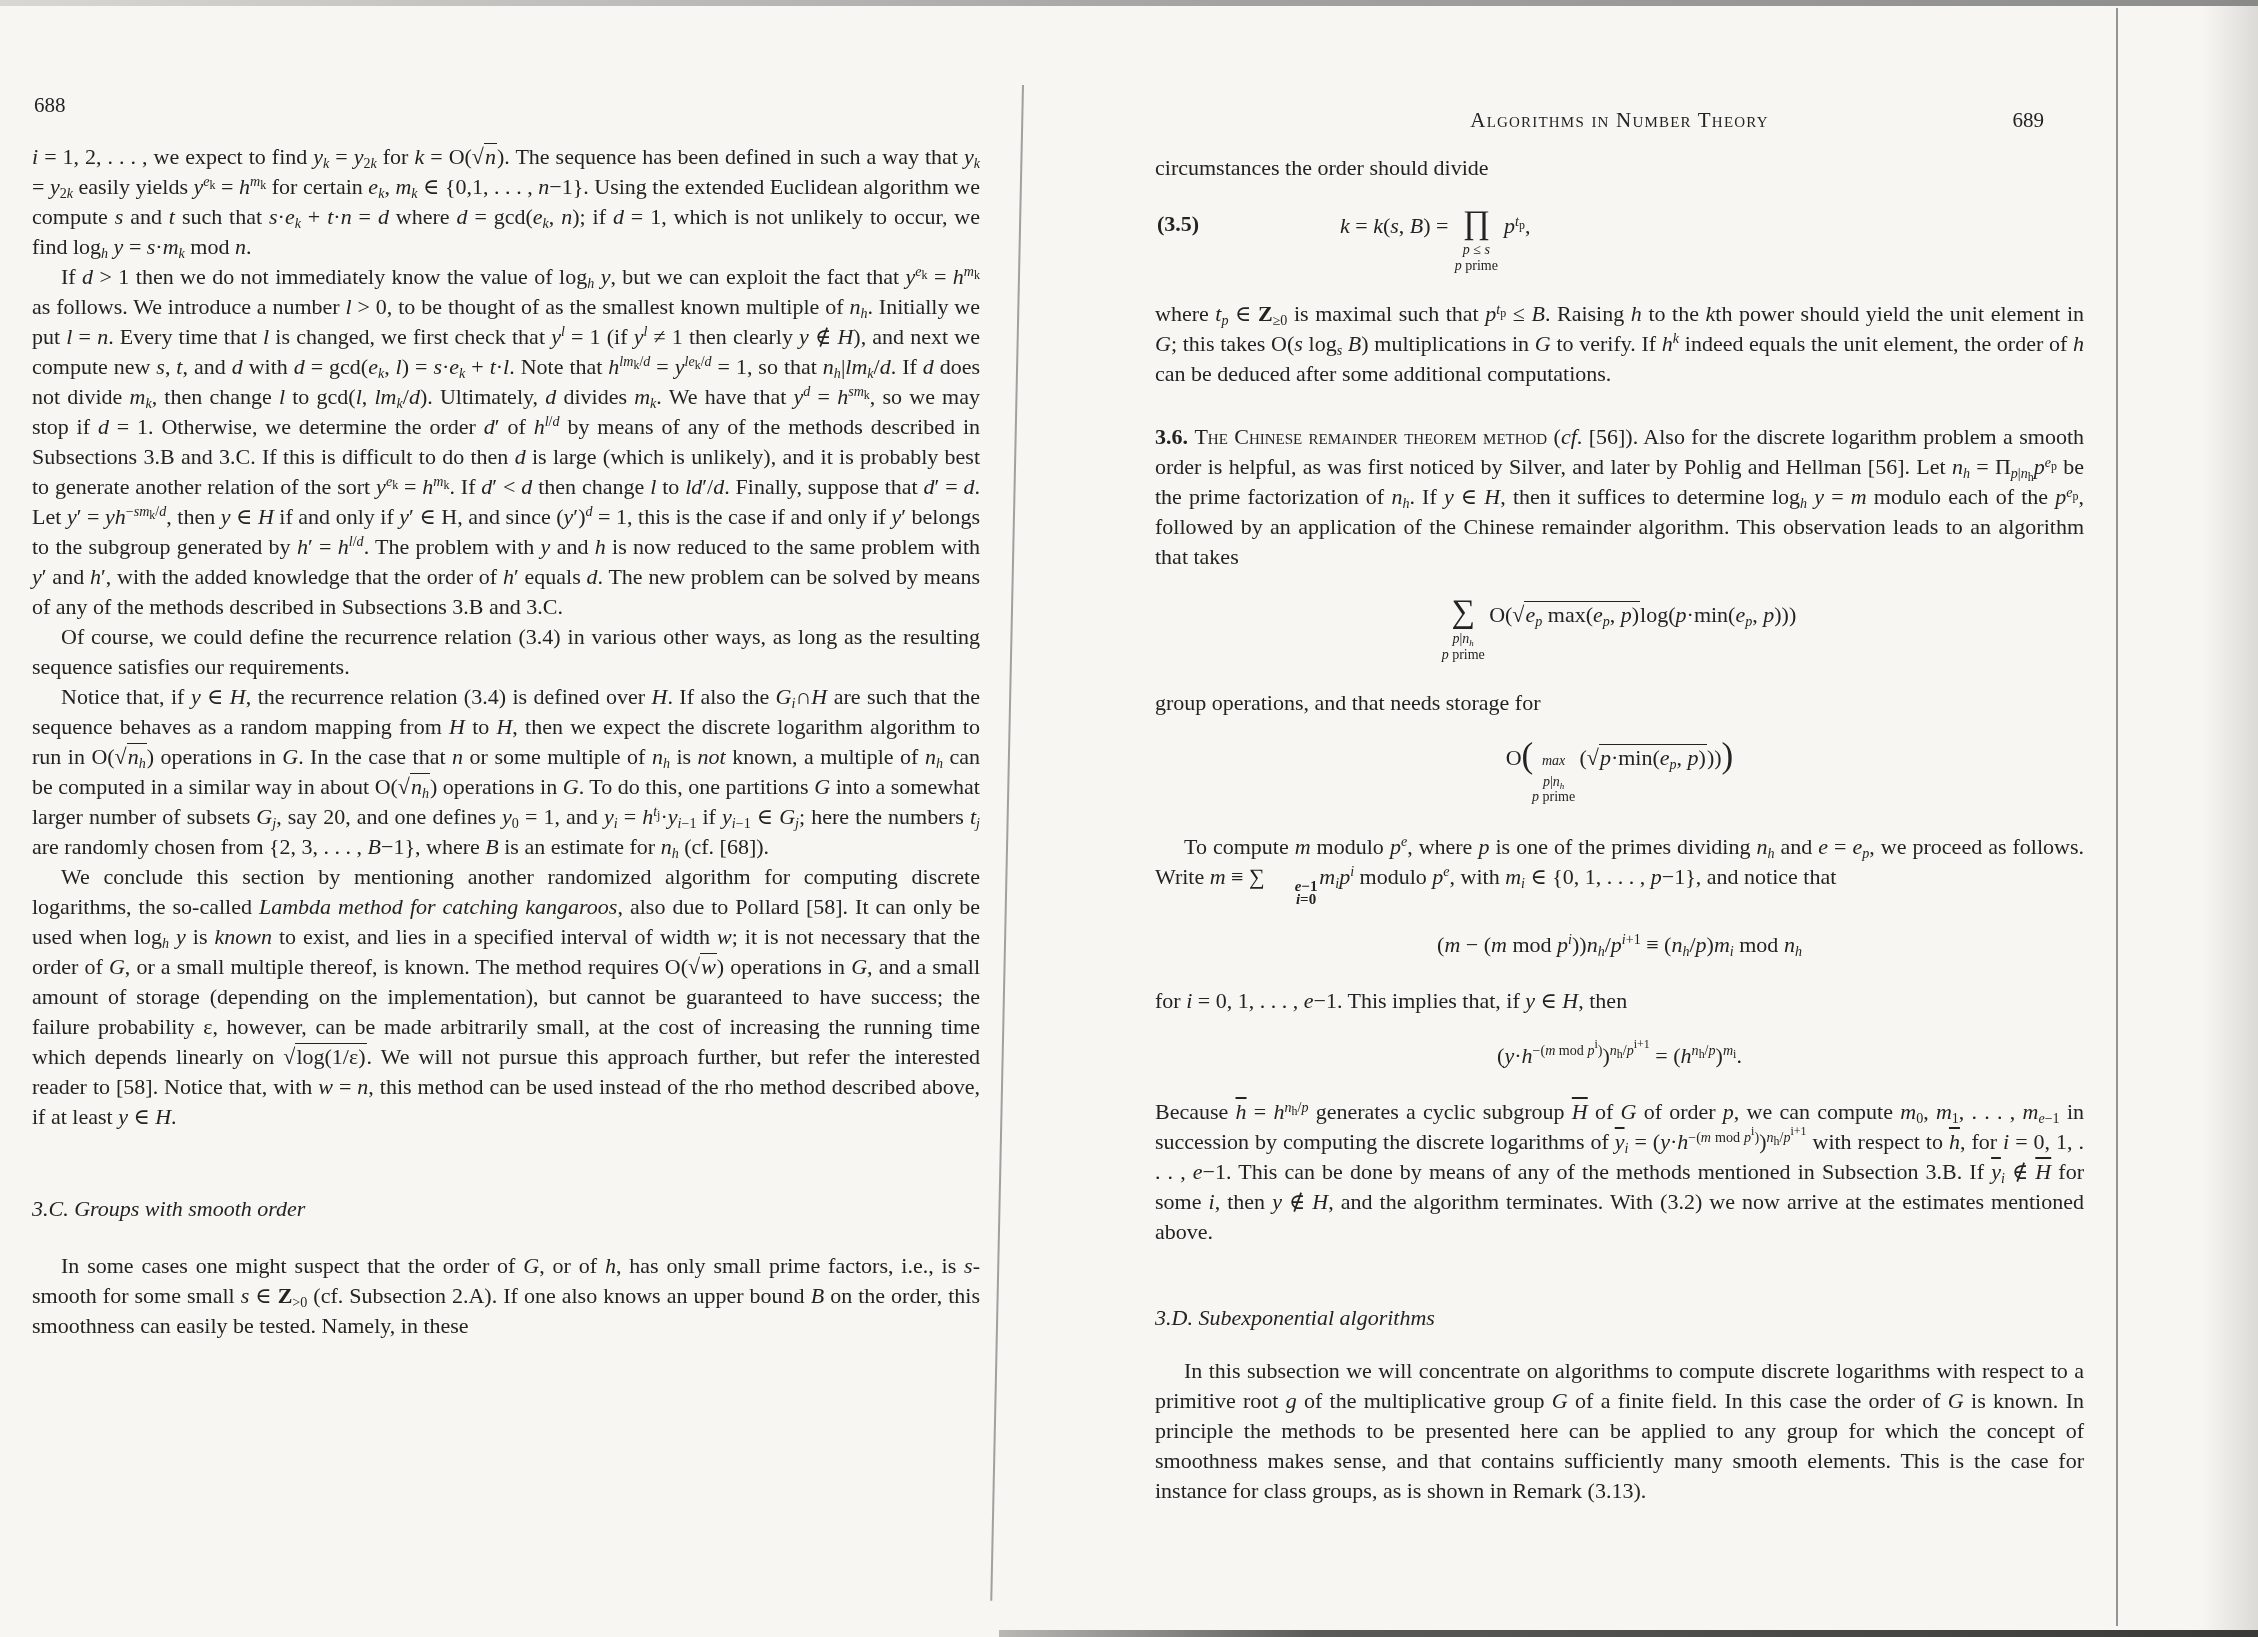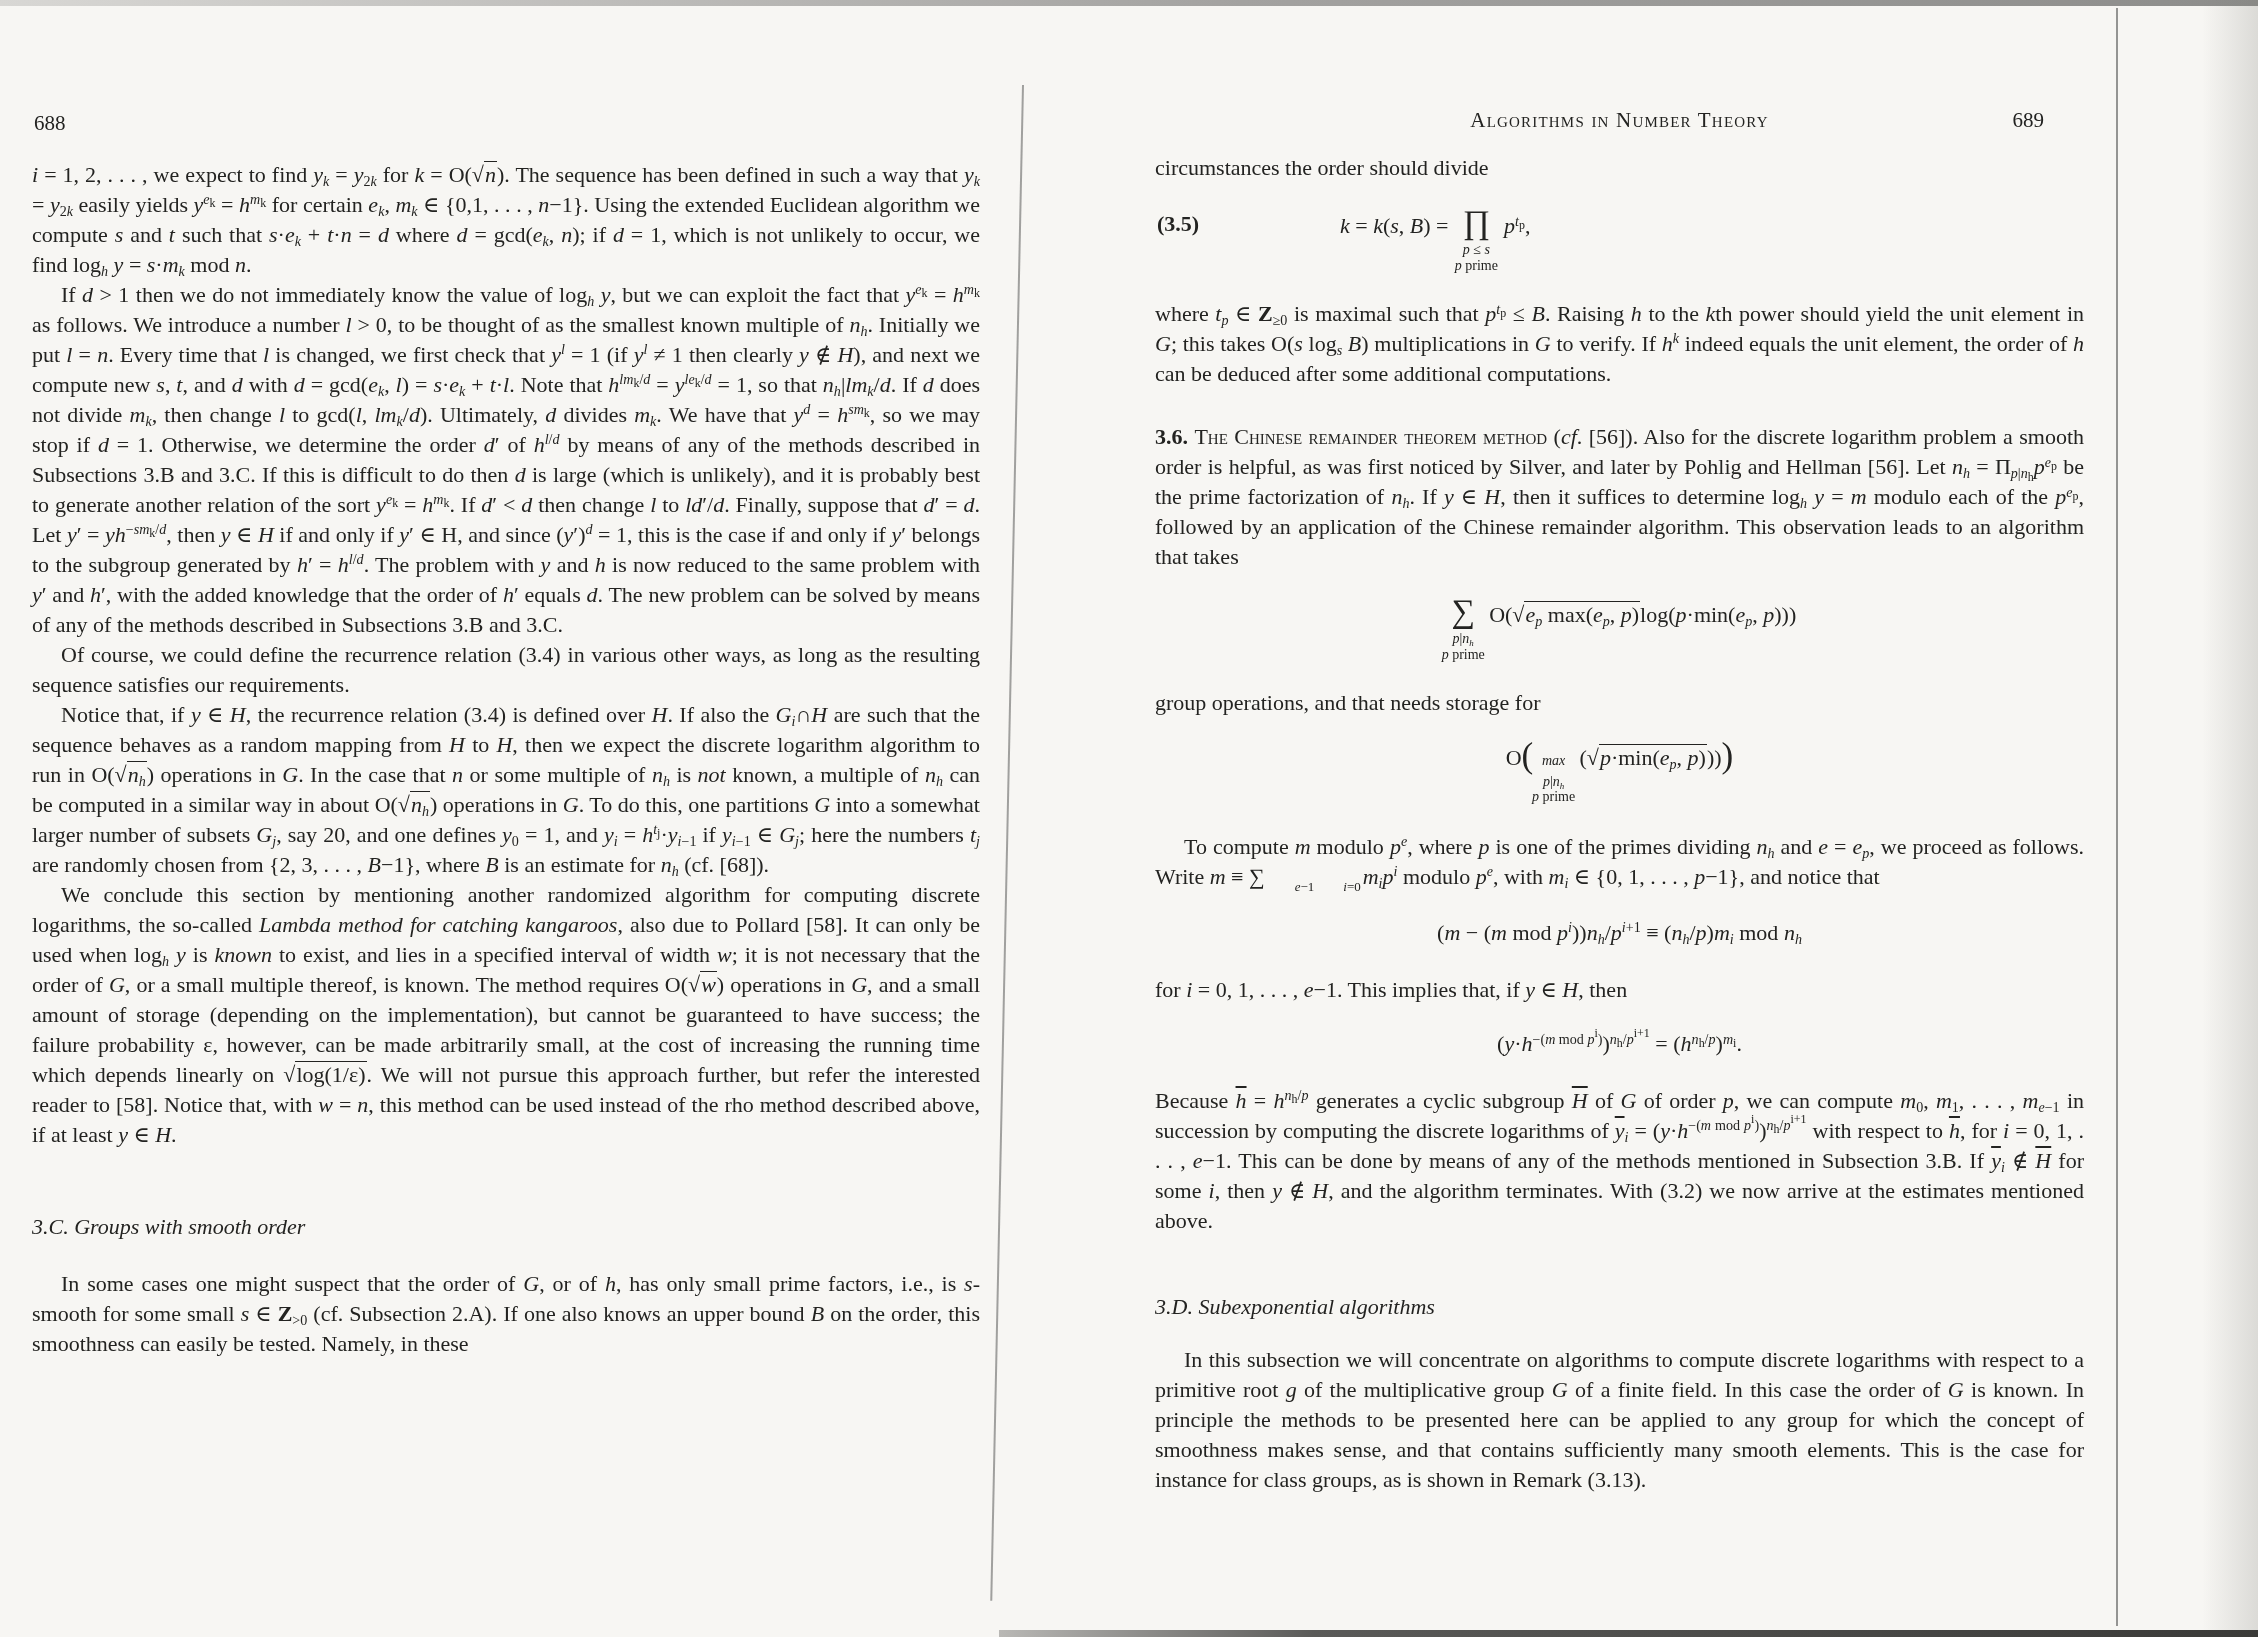--- a/index.html
+++ b/index.html
@@ -15,21 +15,21 @@
     background:rgba(90,90,88,0.55); transform-origin:top center; transform:rotate(1.2deg); }
   .page-edge { position:absolute; left:2116px; top:7.7px; bottom:11.6px; width:1.9px;
     background:rgba(95,95,93,0.65); }
   .right-strip { position:absolute; top:0; bottom:0; right:0; width:56px;
     background:linear-gradient(to right, rgba(120,120,115,0), rgba(120,120,115,0.22)); }
   .bottom-strip { position:absolute; bottom:0; left:999px; right:0; height:7.7px;
     background:linear-gradient(to right,#b9b8b5,#5a5a58 25%,#3a3a38); }
 
   
   .page { position:absolute; }
-  .page-left  { left:32px;   top:111px;  width:948px; }
+  .page-left  { left:32px;   top:93px;  width:948px; }
   .page-right { left:1155px; top:108px; width:929px; }
 
   .pg-header { position:relative; height:29px; font-size:21px; }
   .pg-num { position:absolute; top:0; }
   .page-left  .pg-num { left:1.9px; }
   .page-right .pg-num { right:40px; }
   .running-head { position:absolute; left:0; right:0; top:0; text-align:center;
     font-variant:small-caps; letter-spacing:1.2px; font-size:21px; }
 
   .body { font-size:22px; line-height:30px; text-align:justify; }
@@ -58,22 +58,22 @@
   .eq-num { position:absolute; left:1.9px; font-weight:bold; }
   .eq35 { justify-content:flex-start; padding-left:185px; }
 
   .bigop { display:inline-block; position:relative; margin:0 8.7px; text-align:center; vertical-align:baseline; }
   .bigop .sym  { font-size:33px; line-height:1; }
   .bigop .symw { font-size:14px; line-height:1;font-style:italic; }
   .bigop .lims { position:absolute; top:103%; left:50%; transform:translateX(-50%);
     font-size:14px; line-height:15.4px; white-space:nowrap; text-align:center; }
   .bigop .lims span { display:block; }
 
-  .stk { display:inline-flex; flex-direction:row; align-items:center;
-    vertical-align:-6.8px; font-size:13px; line-height:12.6px; margin:0 1.9px 0 1px; }
+  .stk { display:inline-flex; flex-direction:column; align-items:center;
+    vertical-align:-6.8px; font-size:15px; line-height:12.6px; margin:0 1.9px 0 1px;font-weight:bold; }
   .bp { font-size:160%; line-height:0; vertical-align:-1.9px; }
 </style>
 </head>
 <body>
 
 <div class="top-edge"></div>
 <div class="gutter"></div>
 <div class="page-edge"></div>
 <div class="right-strip"></div>
 <div class="bottom-strip"></div>

